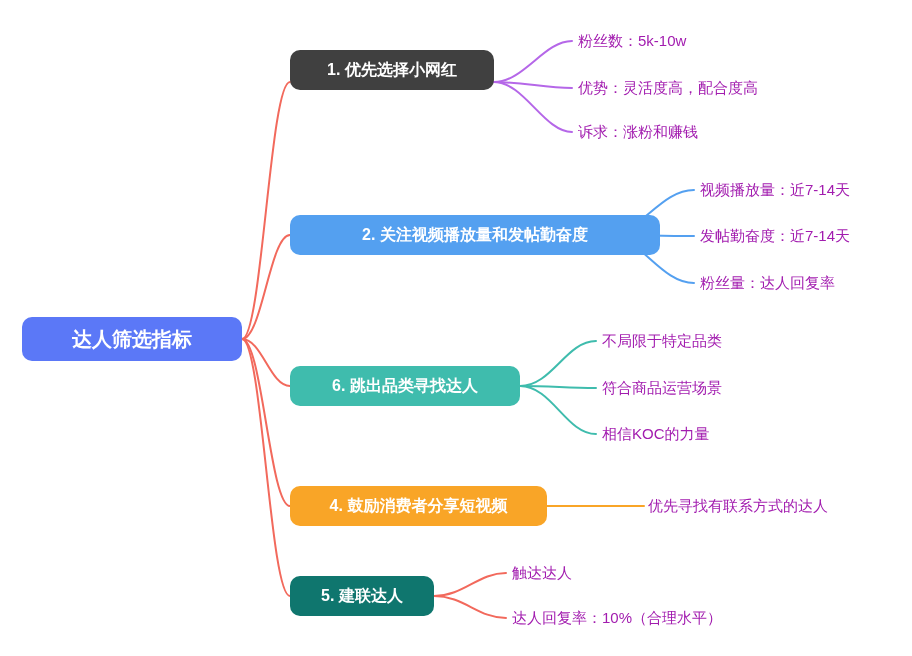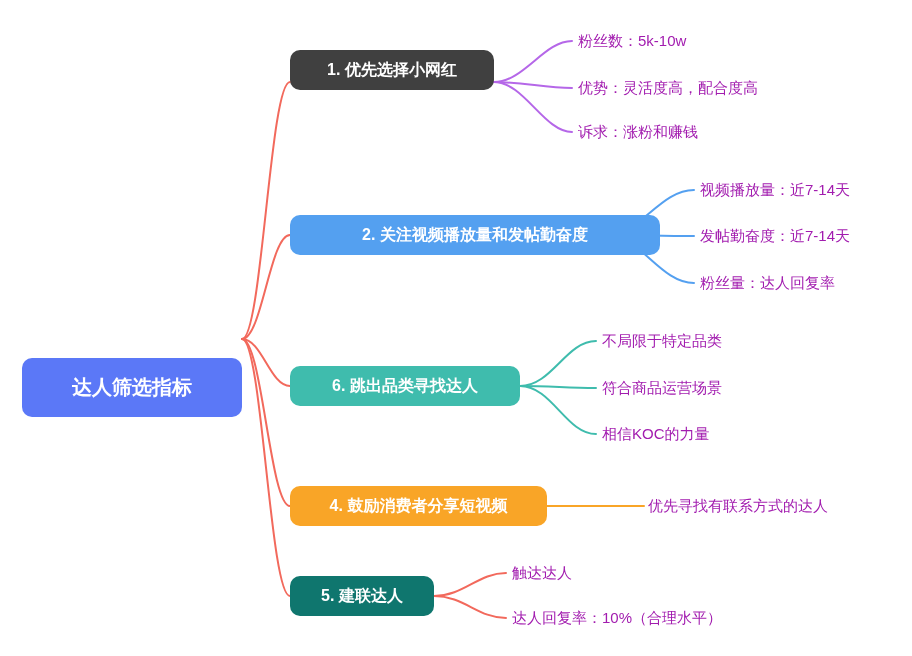--- a/index.html
+++ b/index.html
@@ -33,24 +33,23 @@
     align-items: center;
     justify-content: center;
     color: #ffffff;
     font-weight: bold;
     border-radius: 10px;
     box-sizing: border-box;
     white-space: nowrap;
   }
   .root {
     width: 220px;
-    height: 59px;
+    height: 44px;
     font-size: 20px;
     border-radius: 10px;
-    margin-top: 41px;
   }
   .branch {
     height: 40px;
     font-size: 16px;
   }
   .leaf {
     position: absolute;
     font-size: 15px;
     line-height: 20px;
     color: #a21caf;

